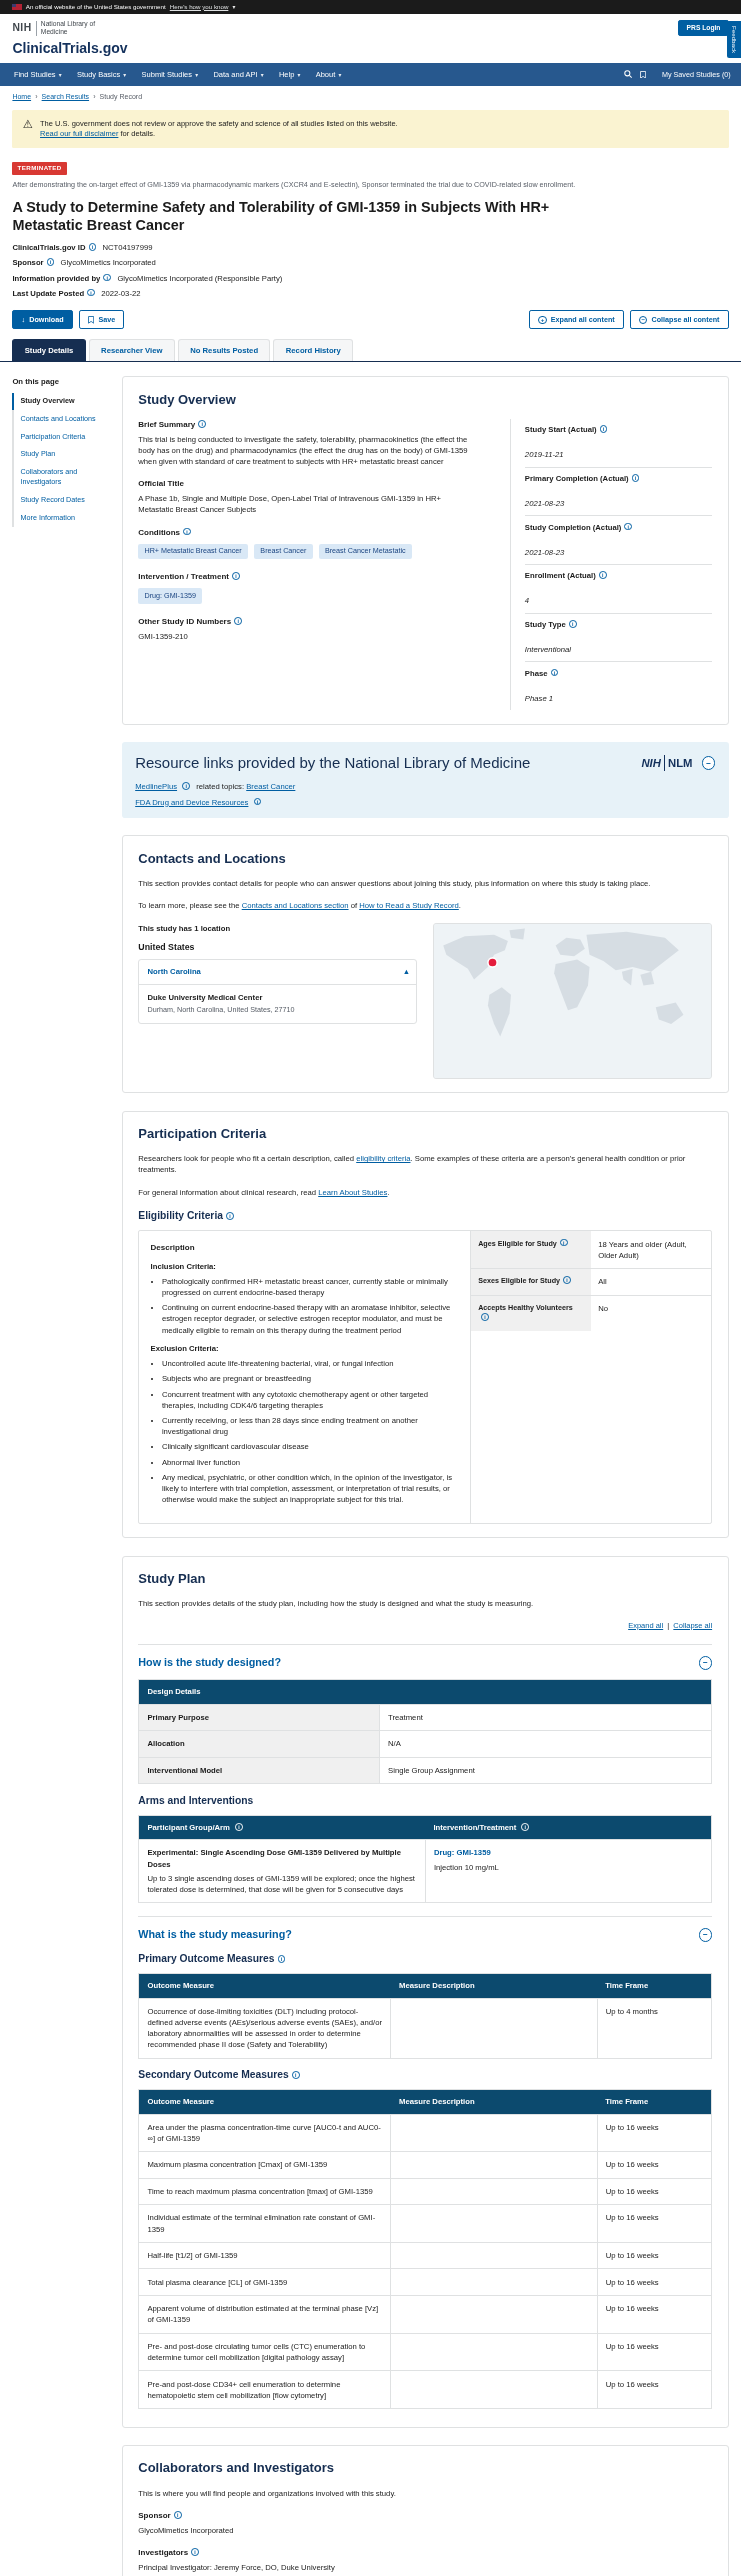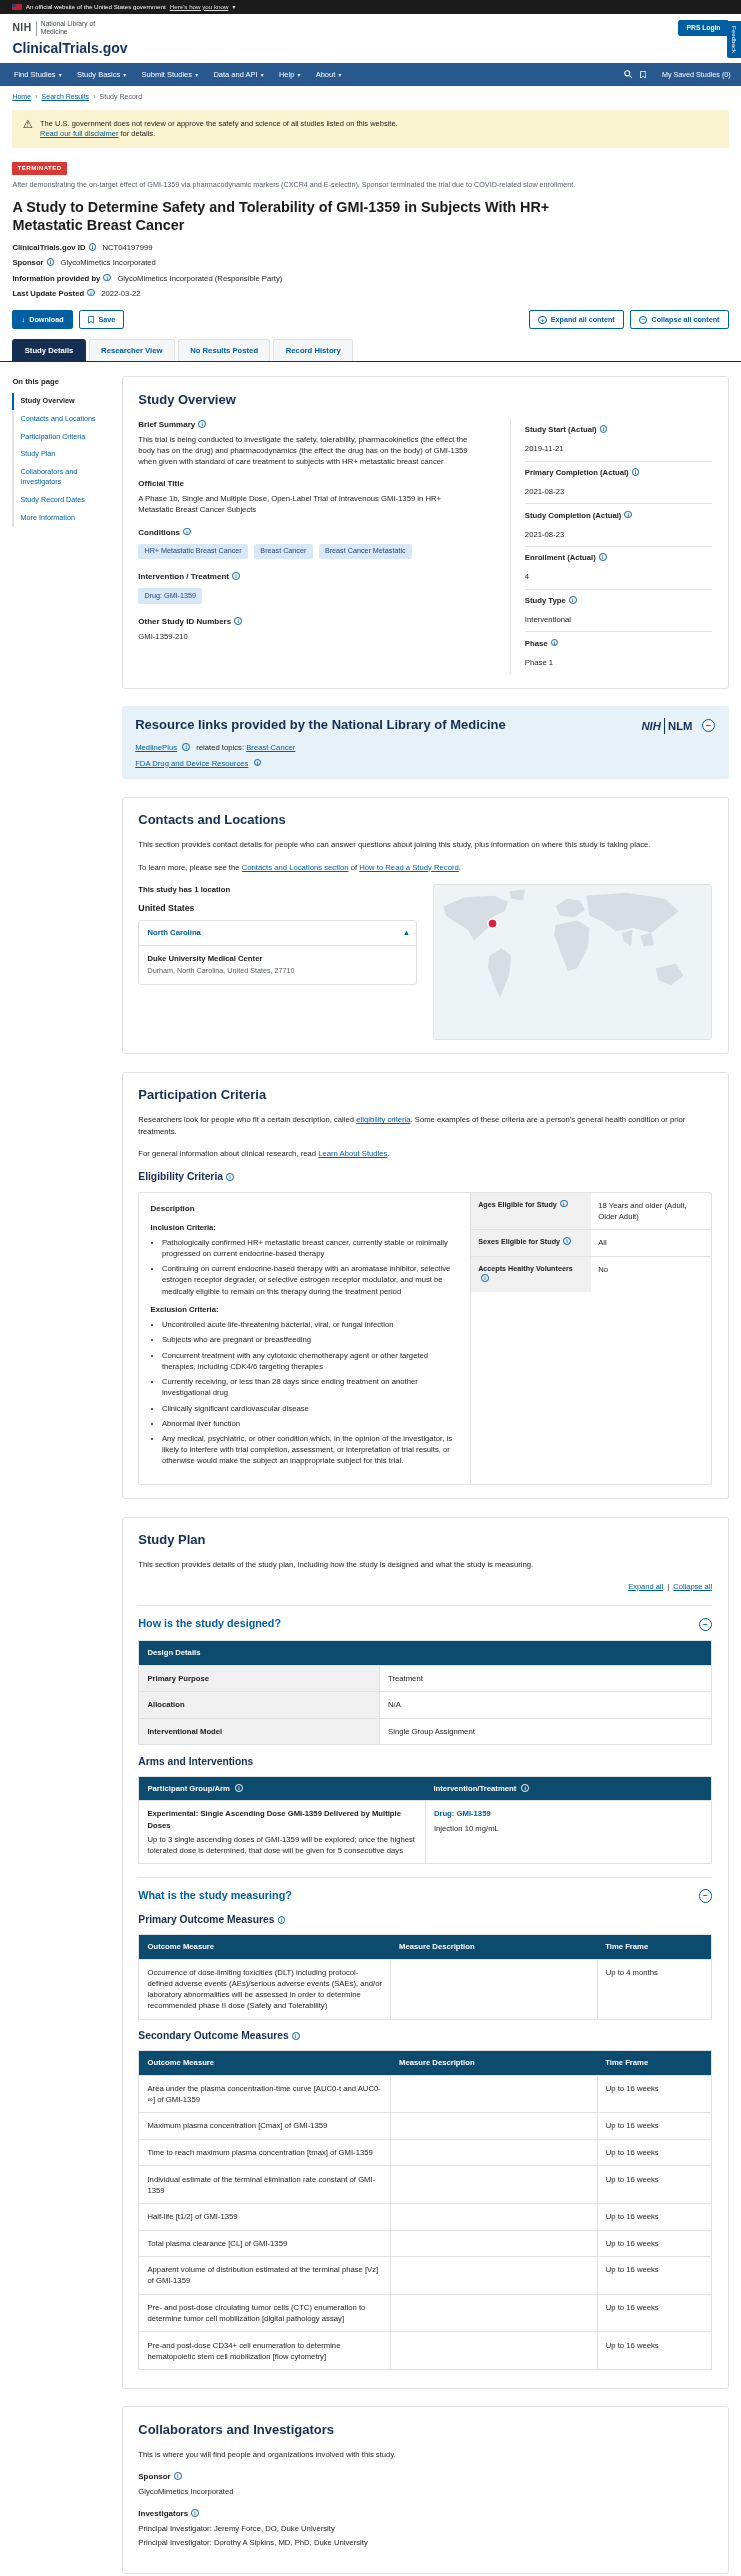--- a/index.html
+++ b/index.html
@@ -77,28 +77,28 @@
   .field-label { font-weight:bold; font-size:8px; margin-bottom:3.1px; }
   .field { margin-bottom:11.3px; }
   .field p { max-width:95%; }
 
   .ov-grid { display:flex; gap:14.4px; }
   .ov-left { flex:1 1 64%; }
   .ov-right { flex:1 1 36%; border-left:0.5px solid #dfe1e2; padding-left:13.4px; }
   .fact { padding:5.2px 0 6.2px; border-bottom:0.5px solid #dfe1e2; }
   .fact:last-child { border-bottom:none; }
   .fact-label { font-weight:bold; font-size:7.7px; }
-  .fact-value { margin-top:8px; font-size:7.7px; }
+  .fact-value { margin-top:14px; font-size:7.7px;font-style:italic; }
 
   .chip { display:inline-block; background:#d9e8f6; color:#1a4480; font-size:7.2px; padding:2.6px 6.2px; border-radius:2.1px; margin:2.1px 4.1px 1px 0; cursor:pointer; }
 
   
   .resource-card { background:#e7f2f8; border-radius:3.1px; padding:10.3px 13.4px; margin-bottom:17.5px; }
   .resource-head { display:flex; align-items:center; justify-content:space-between; gap:8.2px; }
-  .resource-title { color:#162e51; font-size:13px; font-weight:bold; }
+  .resource-title { color:#162e51; font-size:15px; font-weight:normal; }
   .resource-right { display:flex; align-items:center; gap:9.3px; }
   .nlm-badge { display:flex; align-items:center; gap:3.1px; color:#14315c; font-weight:bold; }
   .nlm-badge .nih { font-size:11.3px; font-style:italic; border-right:1px solid #14315c; padding-right:3.1px; }
   .nlm-badge .nlm { font-size:11.3px; }
   .toggle { width:13.4px; height:13.4px; border-radius:50%; border:1px solid #005ea2; background:#fff; color:#005ea2; font-size:8.2px; font-weight:bold; line-height:11.3px; text-align:center; flex:0 0 13.4px; }
   .resource-body { margin-top:7.2px; font-size:7.7px; display:flex; flex-direction:column; gap:4.1px; }
 
   
   .loc-wrap { display:flex; gap:15.5px; margin-top:9.3px; }
   .loc-list { flex:1 1 50%; }

